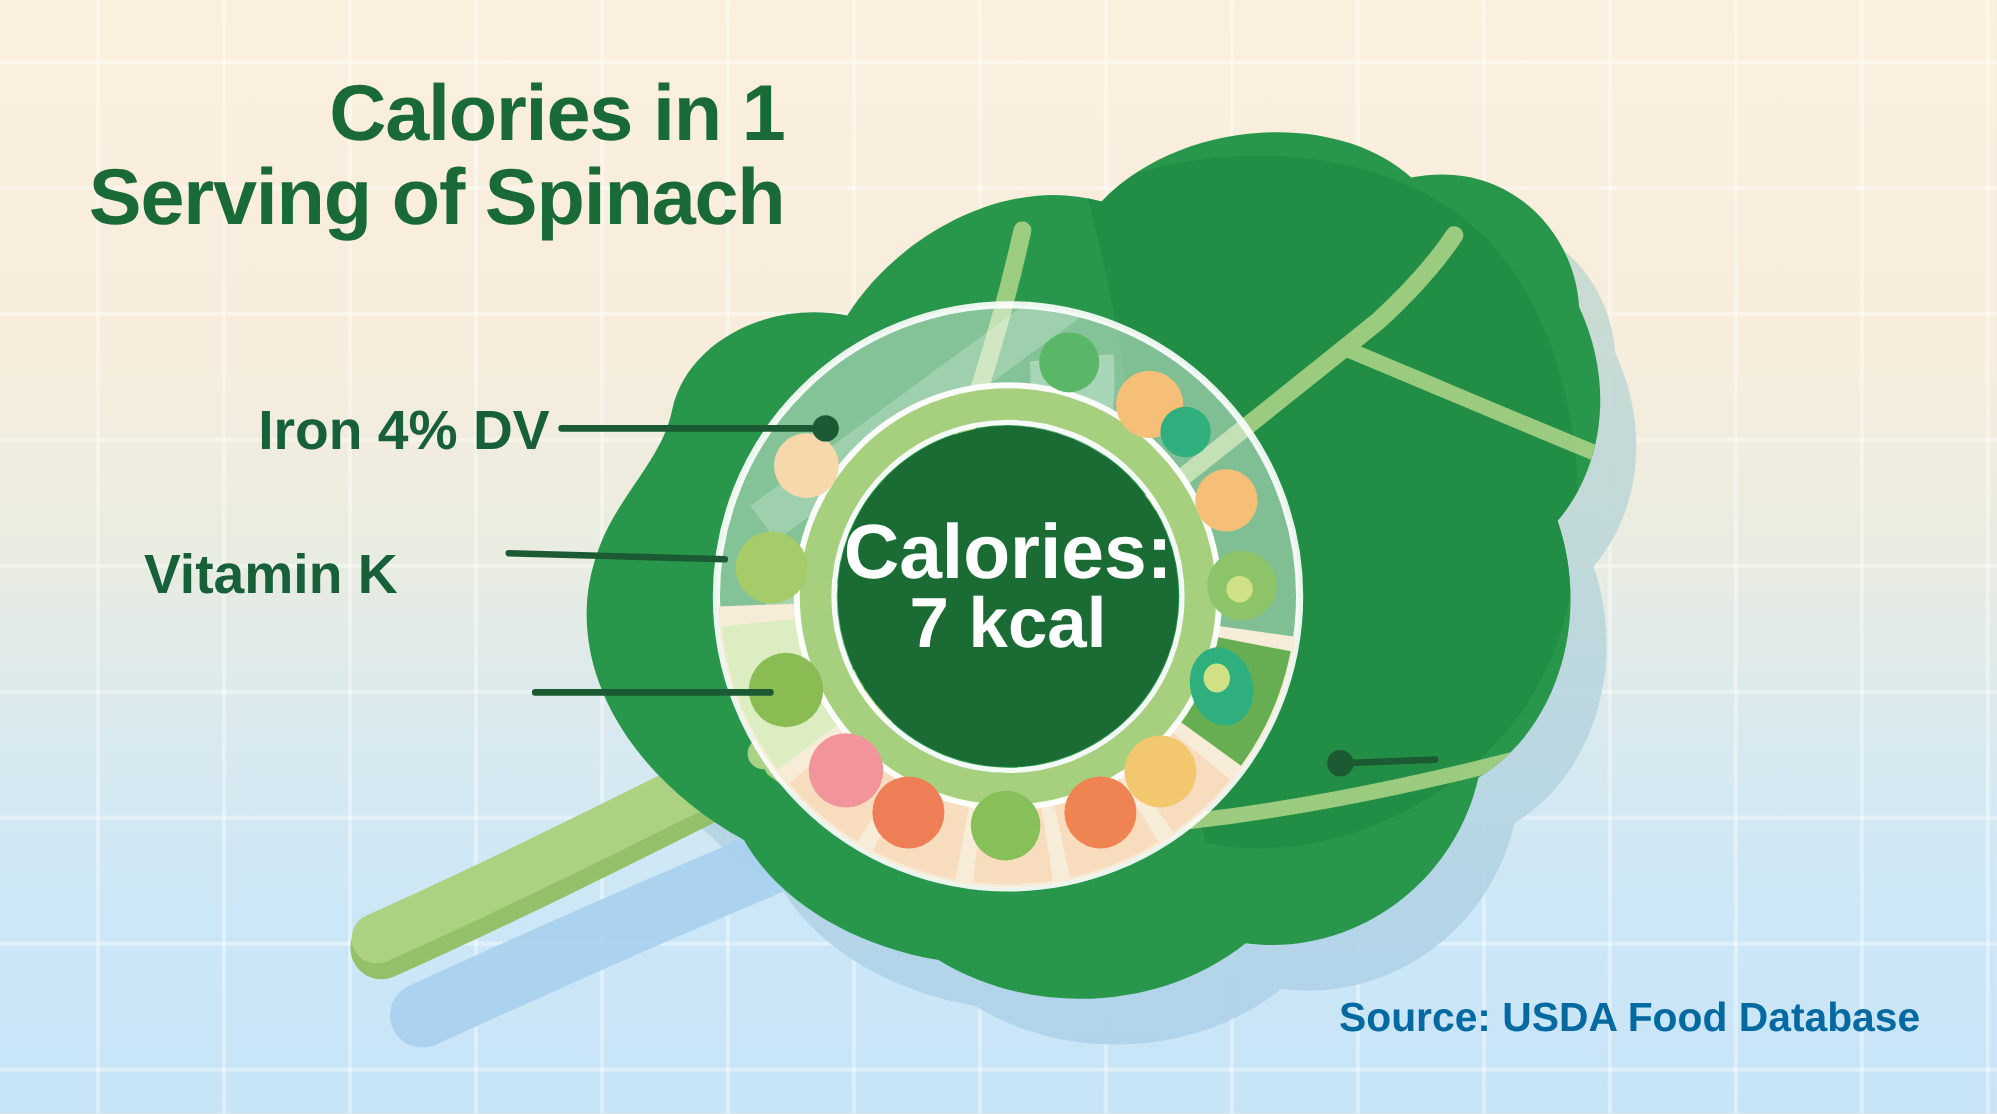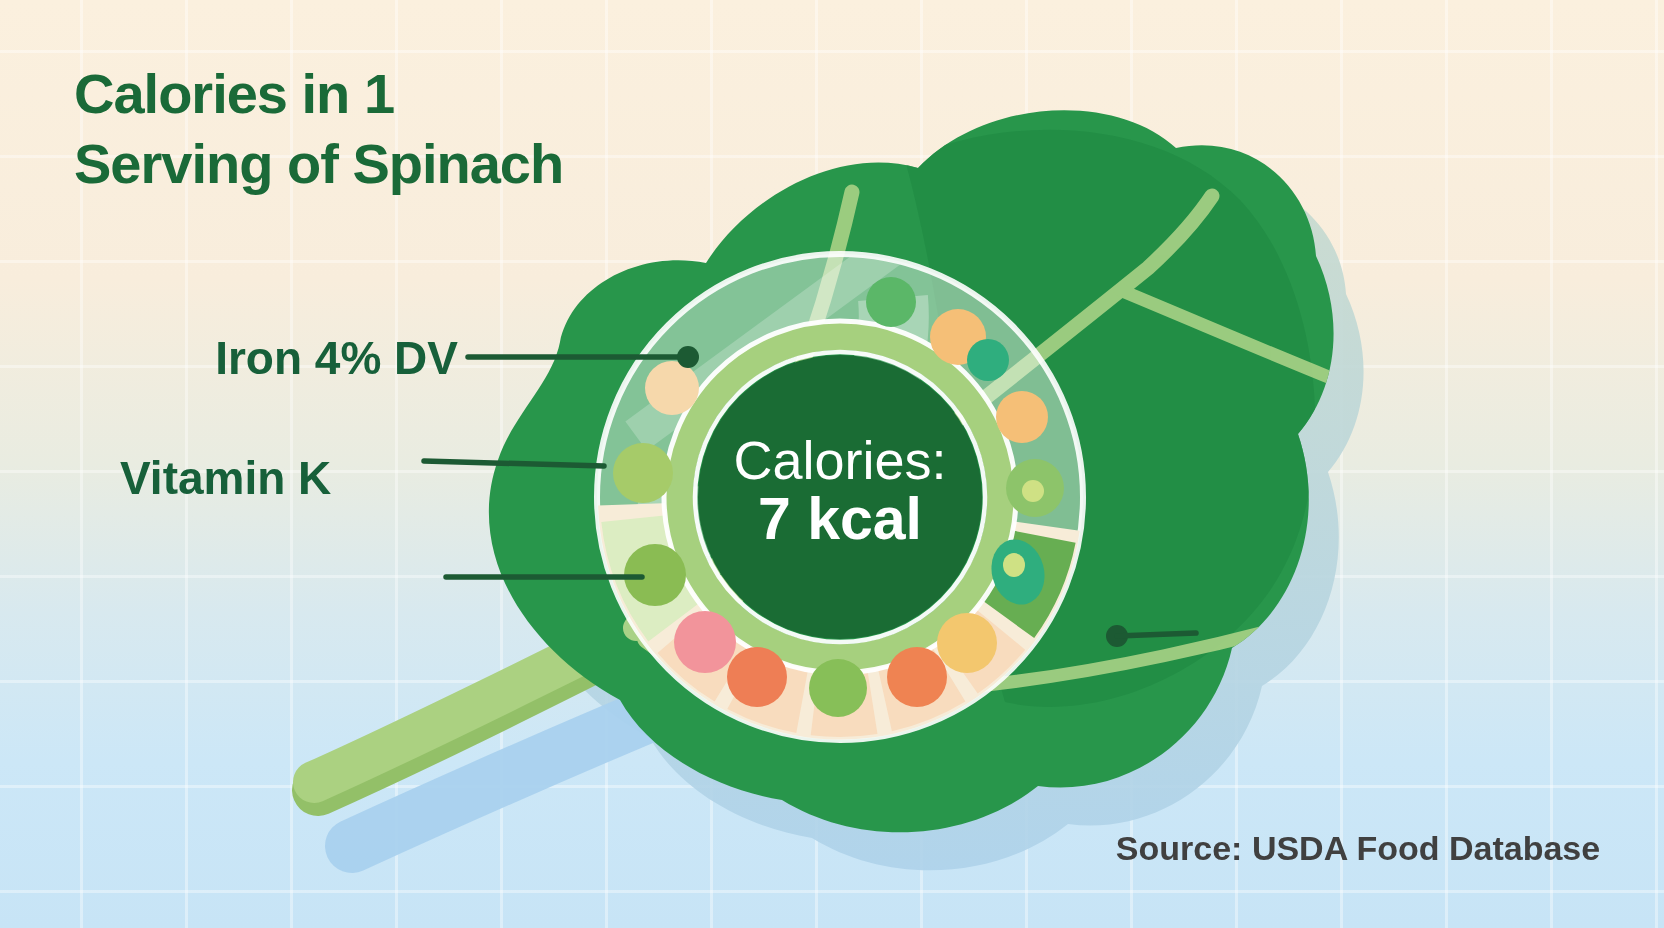--- a/index.html
+++ b/index.html
@@ -14,31 +14,31 @@
   .grid{
     position:absolute;inset:0;
     background-image:
       repeating-linear-gradient(to right,rgba(255,255,255,.38) 0,rgba(255,255,255,.38) 3px,transparent 3px,transparent 105px),
       repeating-linear-gradient(to bottom,rgba(255,255,255,.38) 0,rgba(255,255,255,.38) 3px,transparent 3px,transparent 105px);
     background-position:80px 0,0 50px;
   }
   svg.art{position:absolute;inset:0;display:block;}
   .txt{position:absolute;white-space:nowrap;}
   .title{
-    left:74px;top:59px;font-size:56px;line-height:70px;font-weight:700;
-    color:#1a6a38;letter-spacing:-1px;
+    left:74px;top:59px;font-size:66px;line-height:70px;font-weight:700;
+    color:#1a6a38;letter-spacing:-1px;text-align:right;
   }
   .nlabel{font-size:46px;line-height:40px;font-weight:700;color:#17603a;}
   .lab-iron{left:120px;top:338px;width:338px;text-align:right;}
   .lab-vitk{left:120px;top:458px;width:288px;}
   .lab-folate{left:100px;top:557px;width:340px;text-align:right;}
   .lab-vita{left:1207px;top:612px;}
-  .cal-line1{left:690px;top:431px;width:300px;text-align:center;font-size:54px;line-height:59px;font-weight:400;color:#ffffff;}
+  .cal-line1{left:690px;top:431px;width:300px;text-align:center;font-size:64px;line-height:59px;font-weight:700;color:#ffffff;}
   .cal-line2{left:690px;top:490px;width:300px;text-align:center;font-size:59px;line-height:59px;font-weight:700;color:#ffffff;}
-  .source{left:1098px;top:831px;width:520px;text-align:center;font-size:34px;line-height:34px;font-weight:700;color:#404040;}
+  .source{left:1098px;top:831px;width:520px;text-align:center;font-size:34px;line-height:34px;font-weight:700;color:#0369a1;}
 </style>
 </head>
 <body>
 
 <div class="stage">
 
   <div class="bg"></div>
   <div class="grid"></div>
 
   <svg class="art" viewBox="0 0 1664 928">

